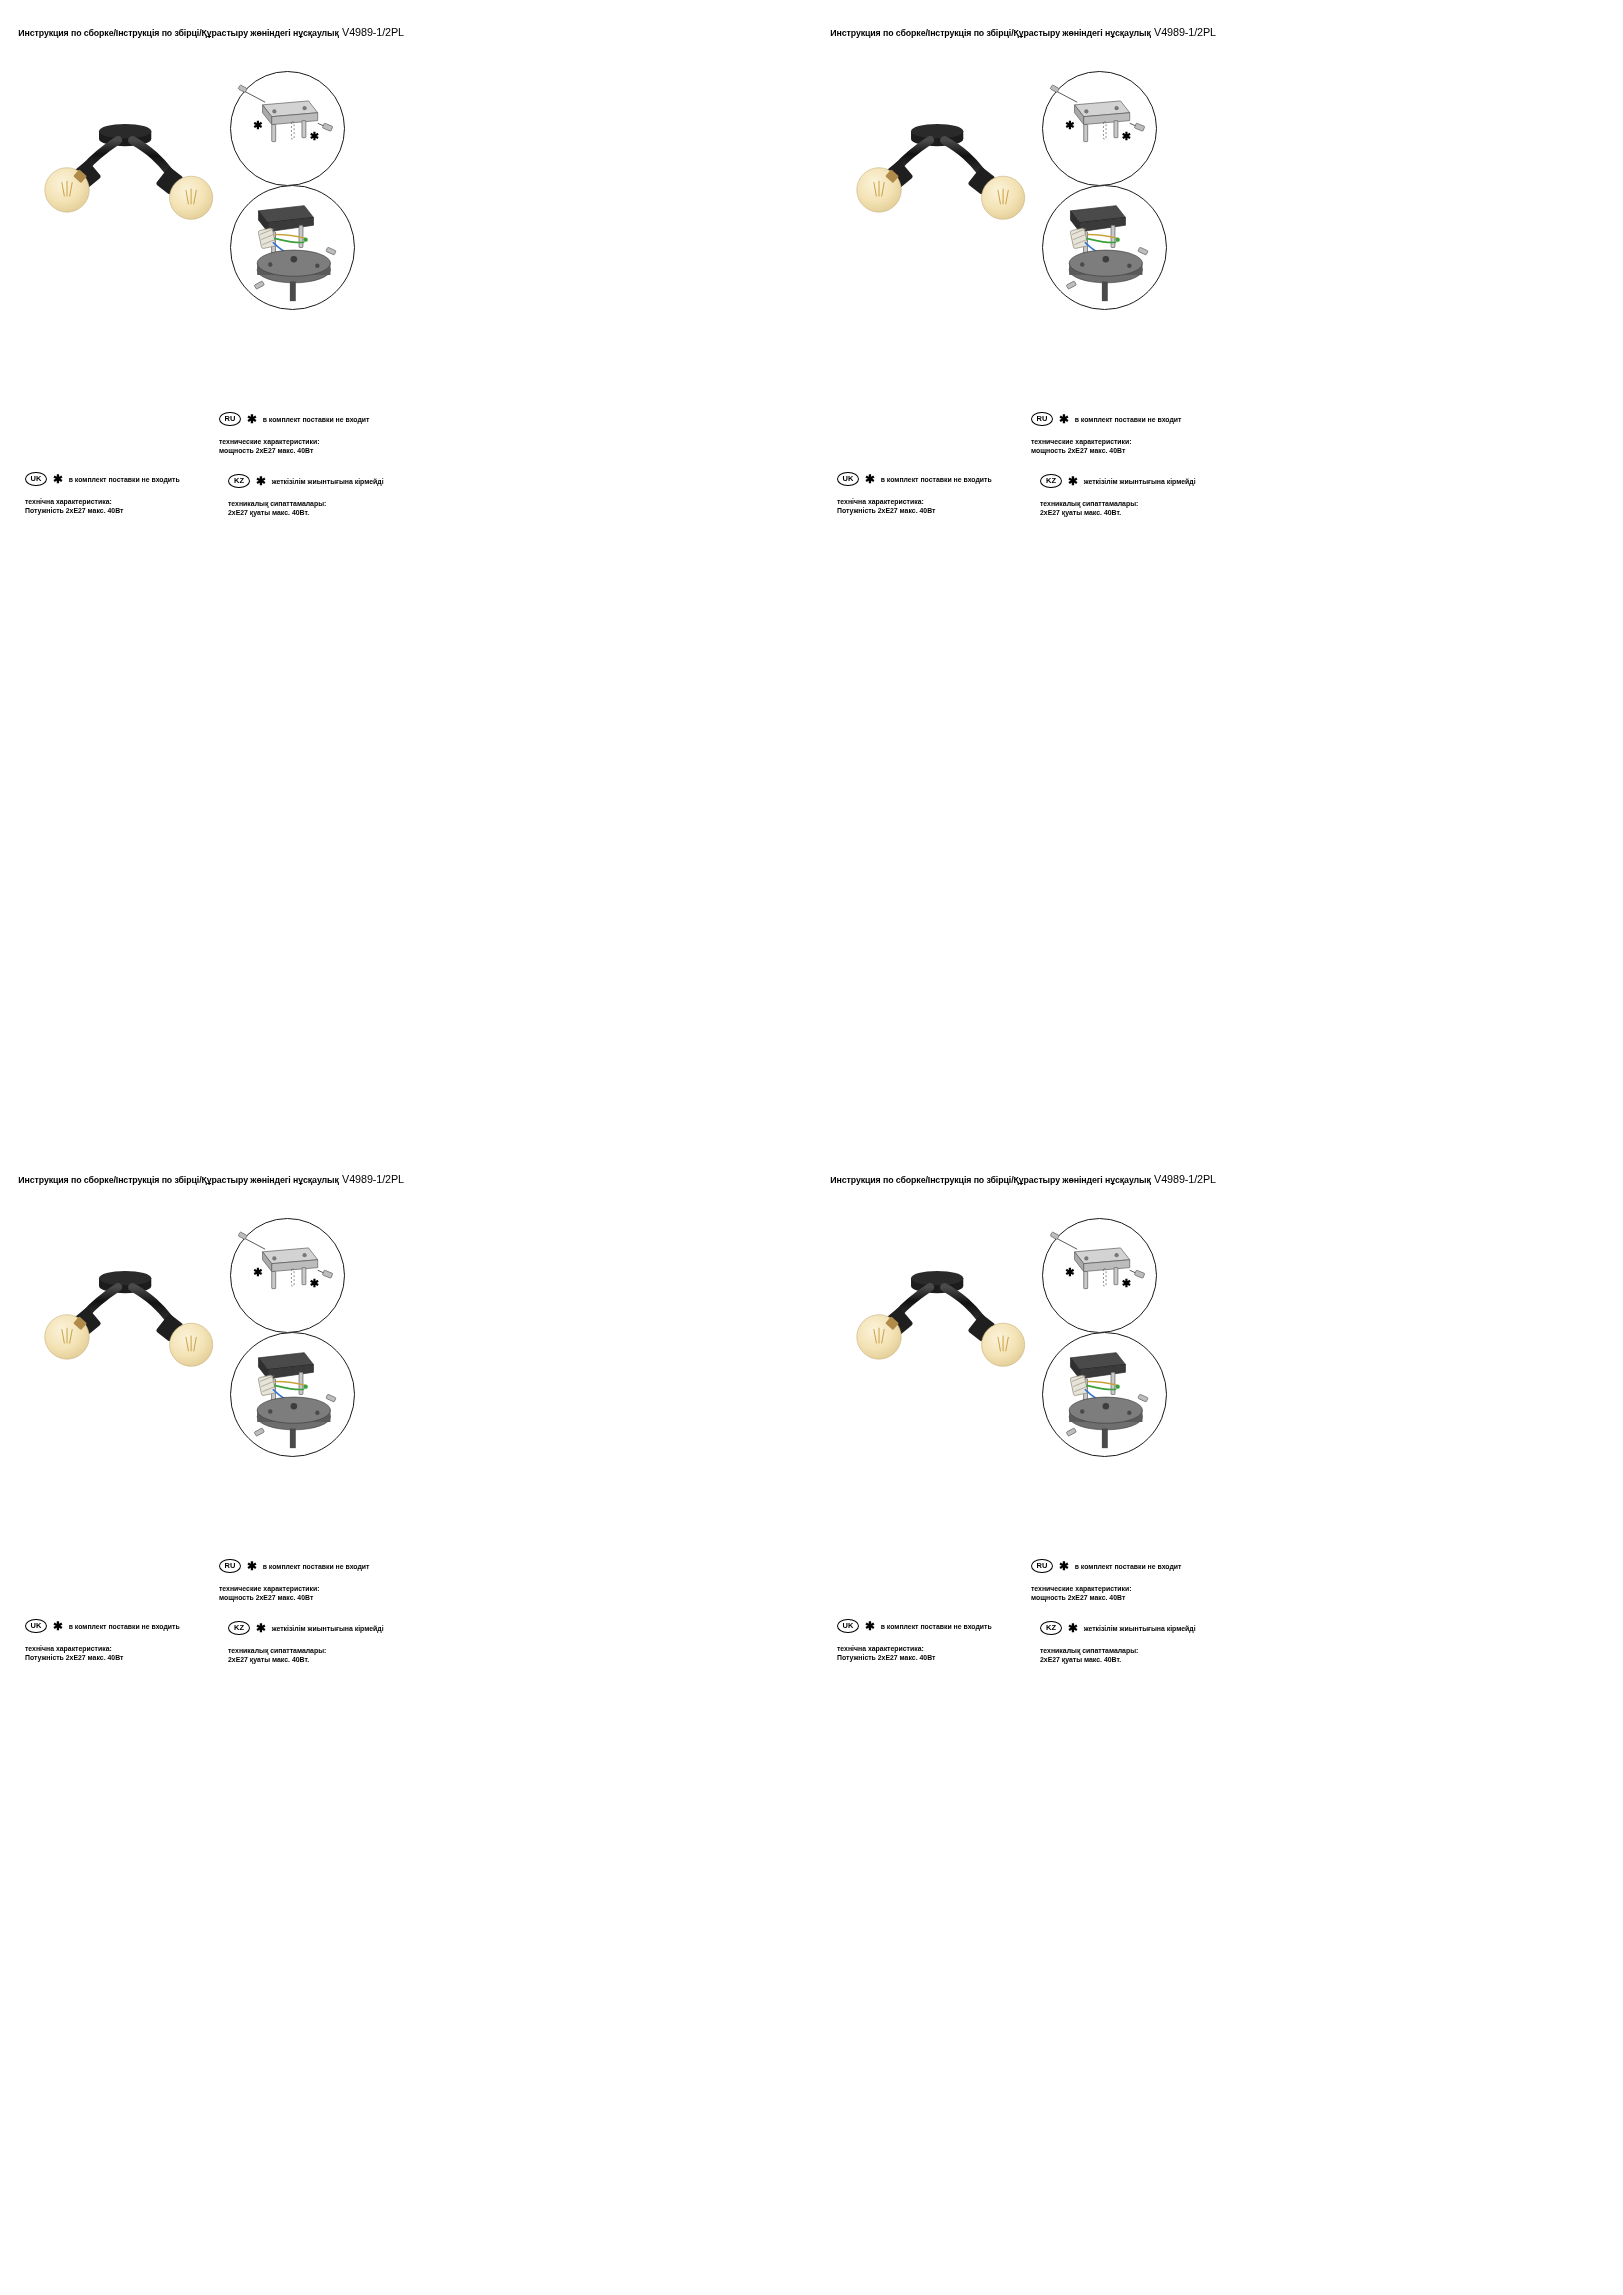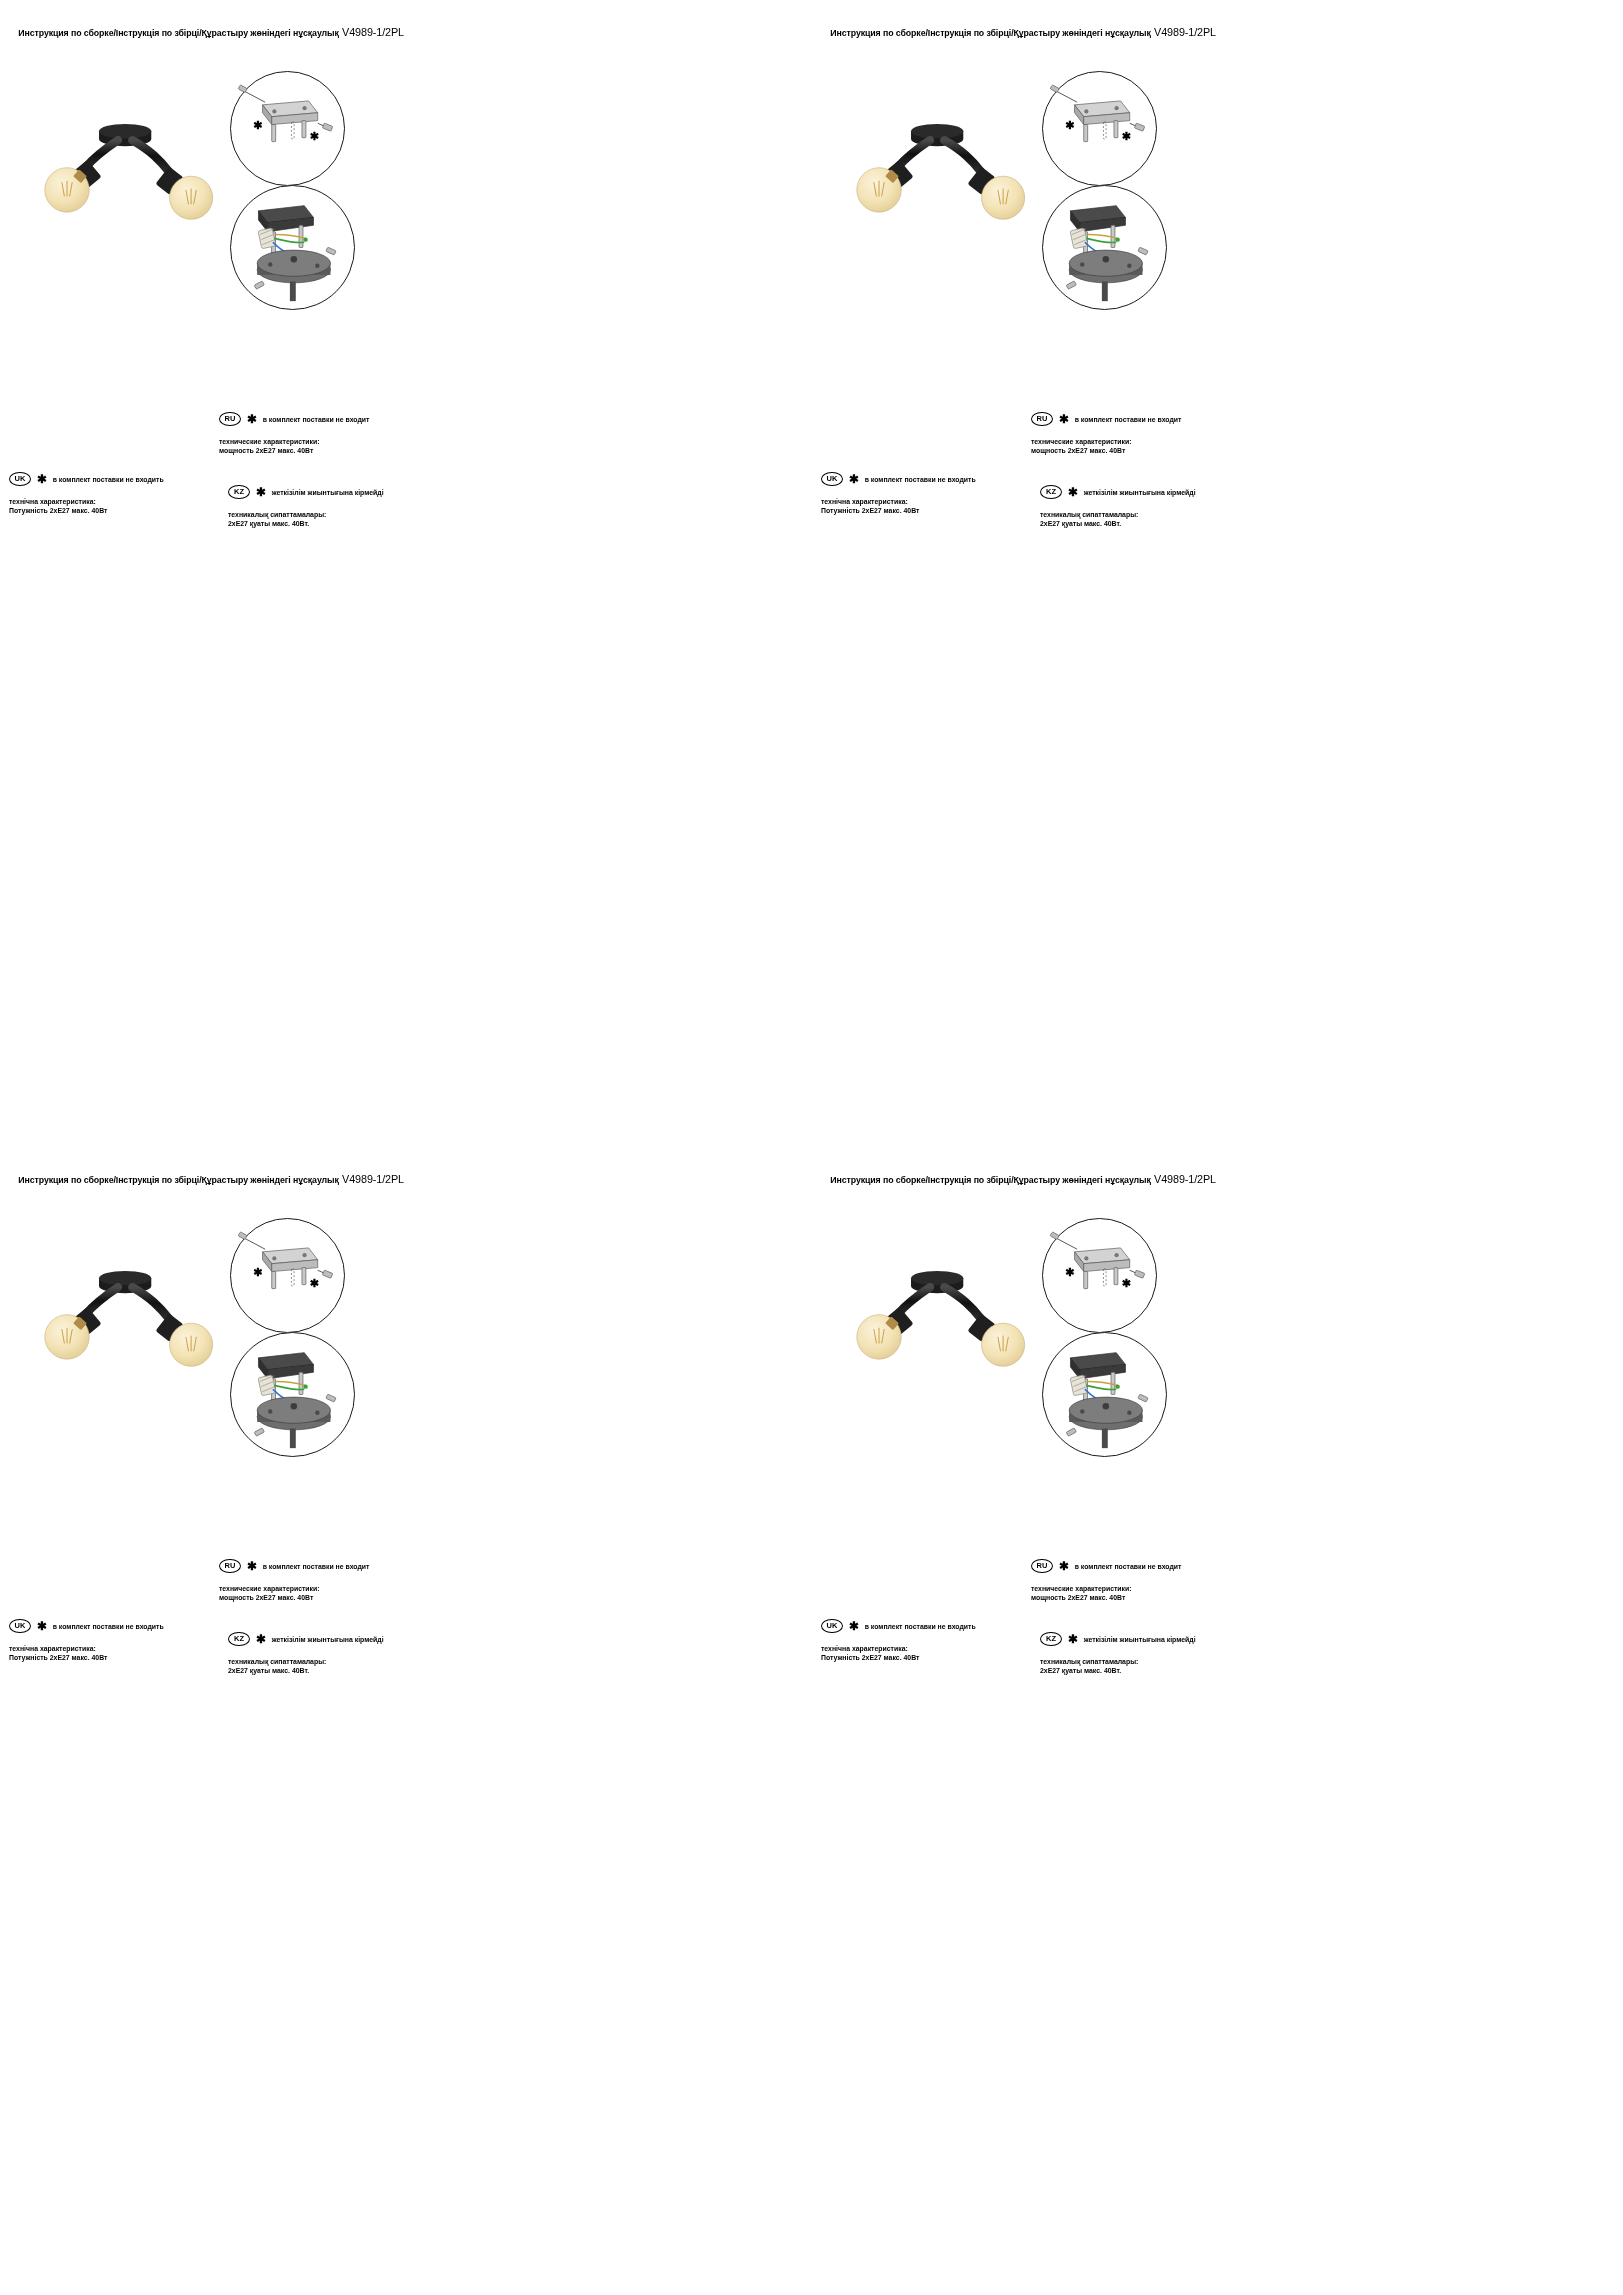--- a/index.html
+++ b/index.html
@@ -105,22 +105,22 @@
   .note-spec {
     margin-top: 10.5px;
     font-size: 6.9px;
     font-weight: bold;
     line-height: 1.35;
     white-space: pre-line;
   }
 
   
   .note.ru { left: 219px; top: 412px; }
-  .note.kz { left: 228px; top: 485px; }
-  .note.uk { left: 9px;  top: 472px; }
+  .note.kz { left: 228px; top: 474px; }
+  .note.uk { left: 25px;  top: 472px; }
 </style>
 </head>
 <body>
 
 <div class="sheet s1">
 
   <div class="title">
     <span>Инструкция по сборке/Інструкція по збірці/Құрастыру жөніндегі нұсқаулық</span><span class="code">V4989-1/2PL</span>
   </div>
 

